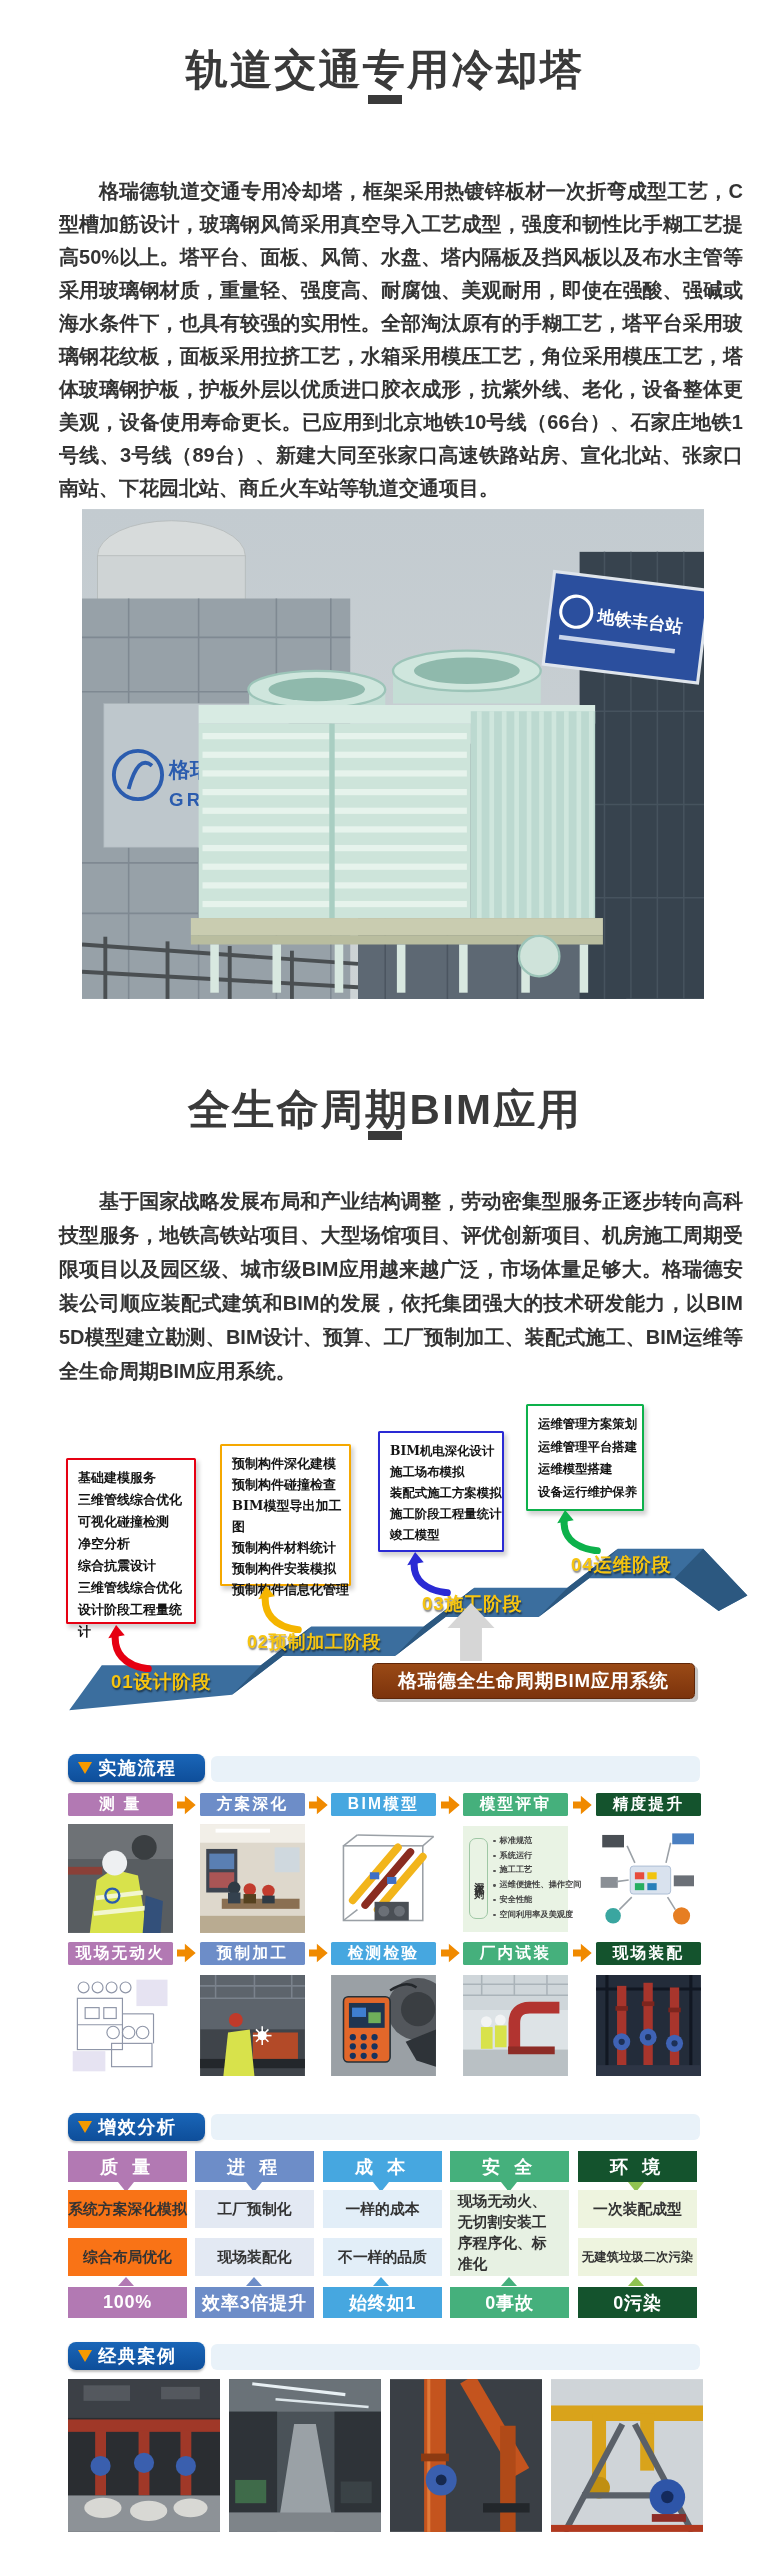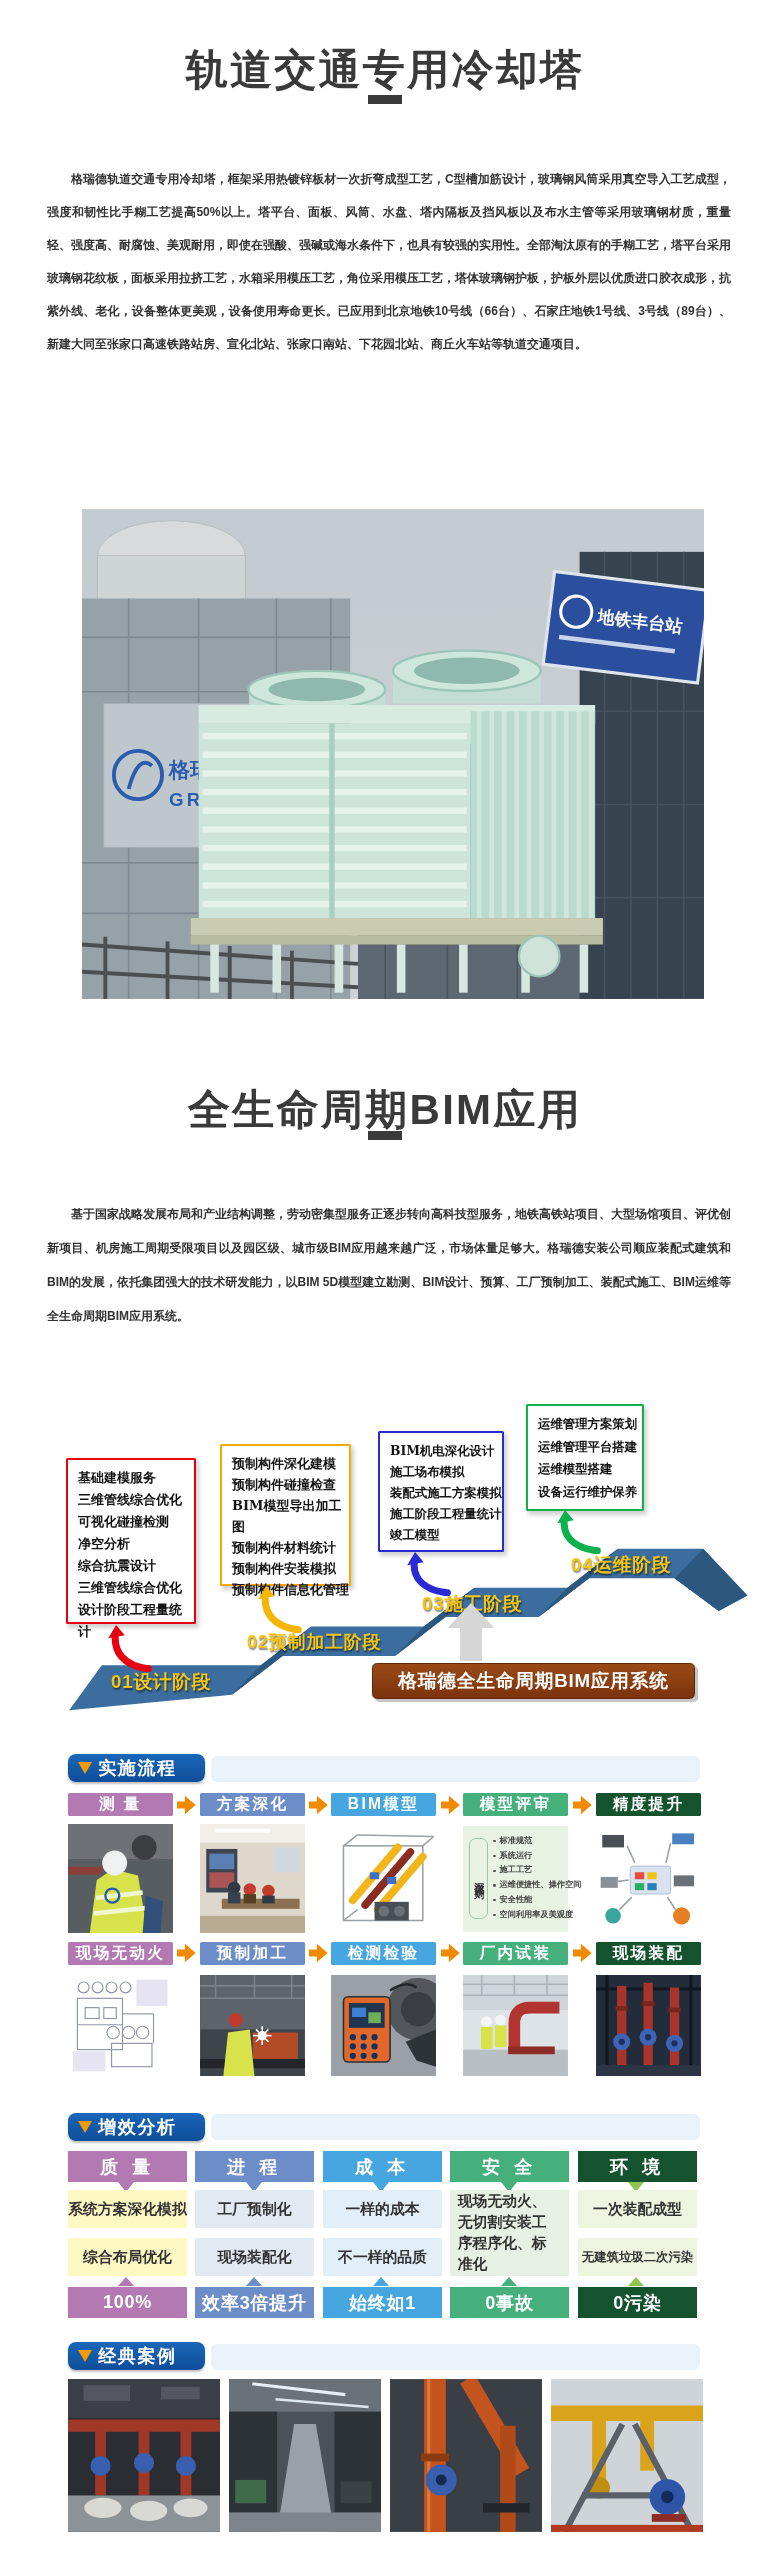--- a/index.html
+++ b/index.html
@@ -3,22 +3,22 @@
 <meta charset="utf-8">
 <style>
   html,body{margin:0;padding:0;background:#fff;}
   .page{position:relative;width:770px;height:2576px;margin:0 auto;background:#fff;overflow:hidden;
         font-family:"Liberation Sans",sans-serif;}
   .abs{position:absolute;}
   
   .big-title{position:absolute;left:0;width:770px;text-align:center;color:#3a3a3a;
              font-size:42px;font-weight:bold;letter-spacing:2.3px;line-height:62px;height:62px;}
   .title-dash{position:absolute;left:368px;width:34px;height:9.3px;background:#3a3a3a;}
-  .body-par{position:absolute;left:43px;width:684px;color:#333;font-size:12px;font-weight:bold;
-            line-height:33px;text-align:justify;text-indent:2em;margin:4px;}
+  .body-par{position:absolute;left:43px;width:684px;color:#333;font-size:20px;font-weight:bold;
+            line-height:33px;text-align:justify;text-indent:2em;margin:16px;}
   
   .photo-frame{position:absolute;left:82px;top:509px;width:622px;height:490px;overflow:hidden;}
   
   .stage-box{position:absolute;background:#fff;border-width:2.3px;border-style:solid;border-radius:1.6px;
              box-shadow:2.3px 3.1px 4.7px rgba(0,0,0,.18);box-sizing:border-box;padding:7px 0 0 10px;}
   .stage-box .it{font-family:"DejaVu Serif",serif;font-weight:bold;color:#141414;}
   .bx-red{border-color:#e60012;} .bx-yellow{border-color:#f5a800;}
   .bx-blue{border-color:#2a2ad4;} .bx-green{border-color:#0db14b;}
   .step-label{position:absolute;color:#f6c40f;font-weight:bold;font-size:18.7px;letter-spacing:0.8px;
               text-shadow:0.8px 1.6px 1.6px rgba(0,0,0,.5);white-space:nowrap;}
@@ -62,21 +62,21 @@
   .an-tri-up{position:absolute;width:0;height:0;border-left:8.6px solid transparent;
            border-right:8.6px solid transparent;border-bottom:9.3px solid;}
   .an-cell{position:absolute;width:119px;display:flex;align-items:center;justify-content:center;
            font-size:14.8px;font-weight:bold;color:#333;text-align:center;box-sizing:border-box;}
   .an-result{position:absolute;width:119px;height:31px;color:#fff;font-size:18px;font-weight:bold;
            display:flex;align-items:center;justify-content:center;letter-spacing:0.8px;}
   .t-purple{border-top-color:#b279b3;} .t-blue{border-top-color:#6d8dc8;} .t-sky{border-top-color:#46a7e0;}
   .t-green{border-top-color:#45b07c;} .t-lime{border-top-color:#90c351;}
   .u-purple{border-bottom-color:#b279b3;} .u-blue{border-bottom-color:#6d8dc8;} .u-sky{border-bottom-color:#46a7e0;}
   .u-green{border-bottom-color:#45b07c;} .u-lime{border-bottom-color:#90c351;}
-  .bg-purple{background:#fef9c3;} .bg-blue{background:#e3e9f3;} .bg-sky{background:#e2eef8;}
+  .bg-purple{background:#f97316;} .bg-blue{background:#e3e9f3;} .bg-sky{background:#e2eef8;}
   .bg-green{background:#e7f1e3;} .bg-lime{background:#eef4df;}
   .case-img{position:absolute;top:2379px;width:152px;height:153px;overflow:hidden;}
 </style>
 </head>
 <body>
 
 <div class="page">
 
   <h1 class="big-title" style="top:11px;">轨道交通专用冷却塔</h1>
   <div class="title-dash" style="top:95px;"></div>
@@ -196,21 +196,21 @@
             <rect x="565" y="560" width="11" height="62"></rect>
           <rect x="640" y="560" width="11" height="62"></rect>
         </g>
         <circle cx="588" cy="575" r="26" fill="#cfe3da" stroke="#9cc4b8" stroke-width="3"></circle>
       </g>
     </svg>
   </div>
 
   <h1 class="big-title" style="top:1051px;">全生命周期BIM应用</h1>
   <div class="title-dash" style="top:1131px;"></div>
-  <p class="body-par" style="top:1193px;line-height:34px;">基于国家战略发展布局和产业结构调整，劳动密集型服务正逐步转向高科技型服务，地铁高铁站项目、大型场馆项目、评优创新项目、机房施工周期受限项目以及园区级、城市级BIM应用越来越广泛，市场体量足够大。格瑞德安装公司顺应装配式建筑和BIM的发展，依托集团强大的技术研发能力，以BIM 5D模型建立勘测、BIM设计、预算、工厂预制加工、装配式施工、BIM运维等全生命周期BIM应用系统。</p>
+  <p class="body-par" style="top:1168px;line-height:34px;">基于国家战略发展布局和产业结构调整，劳动密集型服务正逐步转向高科技型服务，地铁高铁站项目、大型场馆项目、评优创新项目、机房施工周期受限项目以及园区级、城市级BIM应用越来越广泛，市场体量足够大。格瑞德安装公司顺应装配式建筑和BIM的发展，依托集团强大的技术研发能力，以BIM 5D模型建立勘测、BIM设计、预算、工厂预制加工、装配式施工、BIM运维等全生命周期BIM应用系统。</p>
 
   <svg class="abs" style="left:0;top:1524px;" width="770" height="194" viewBox="0 0 990 250">
     <polygon fill="#3b6e9e" points="88,240 130,182 335,182 400,132 545,132 610,82 730,82 795,32 905,32
              962,92 925,112 868,70 758,70 693,120 573,120 508,170 363,170 298,220"></polygon>
     <polygon fill="#2c5880" points="335,182 400,132 363,170 298,220"></polygon>
     <polygon fill="#2c5880" points="545,132 610,82 573,120 508,170"></polygon>
     <polygon fill="#2c5880" points="730,82 795,32 758,70 693,120"></polygon>
     <polygon fill="#2c5880" points="905,32 962,92 925,112 868,70"></polygon>
   </svg>
   <div class="step-label" style="left:111px;top:1669px;">01设计阶段</div>

